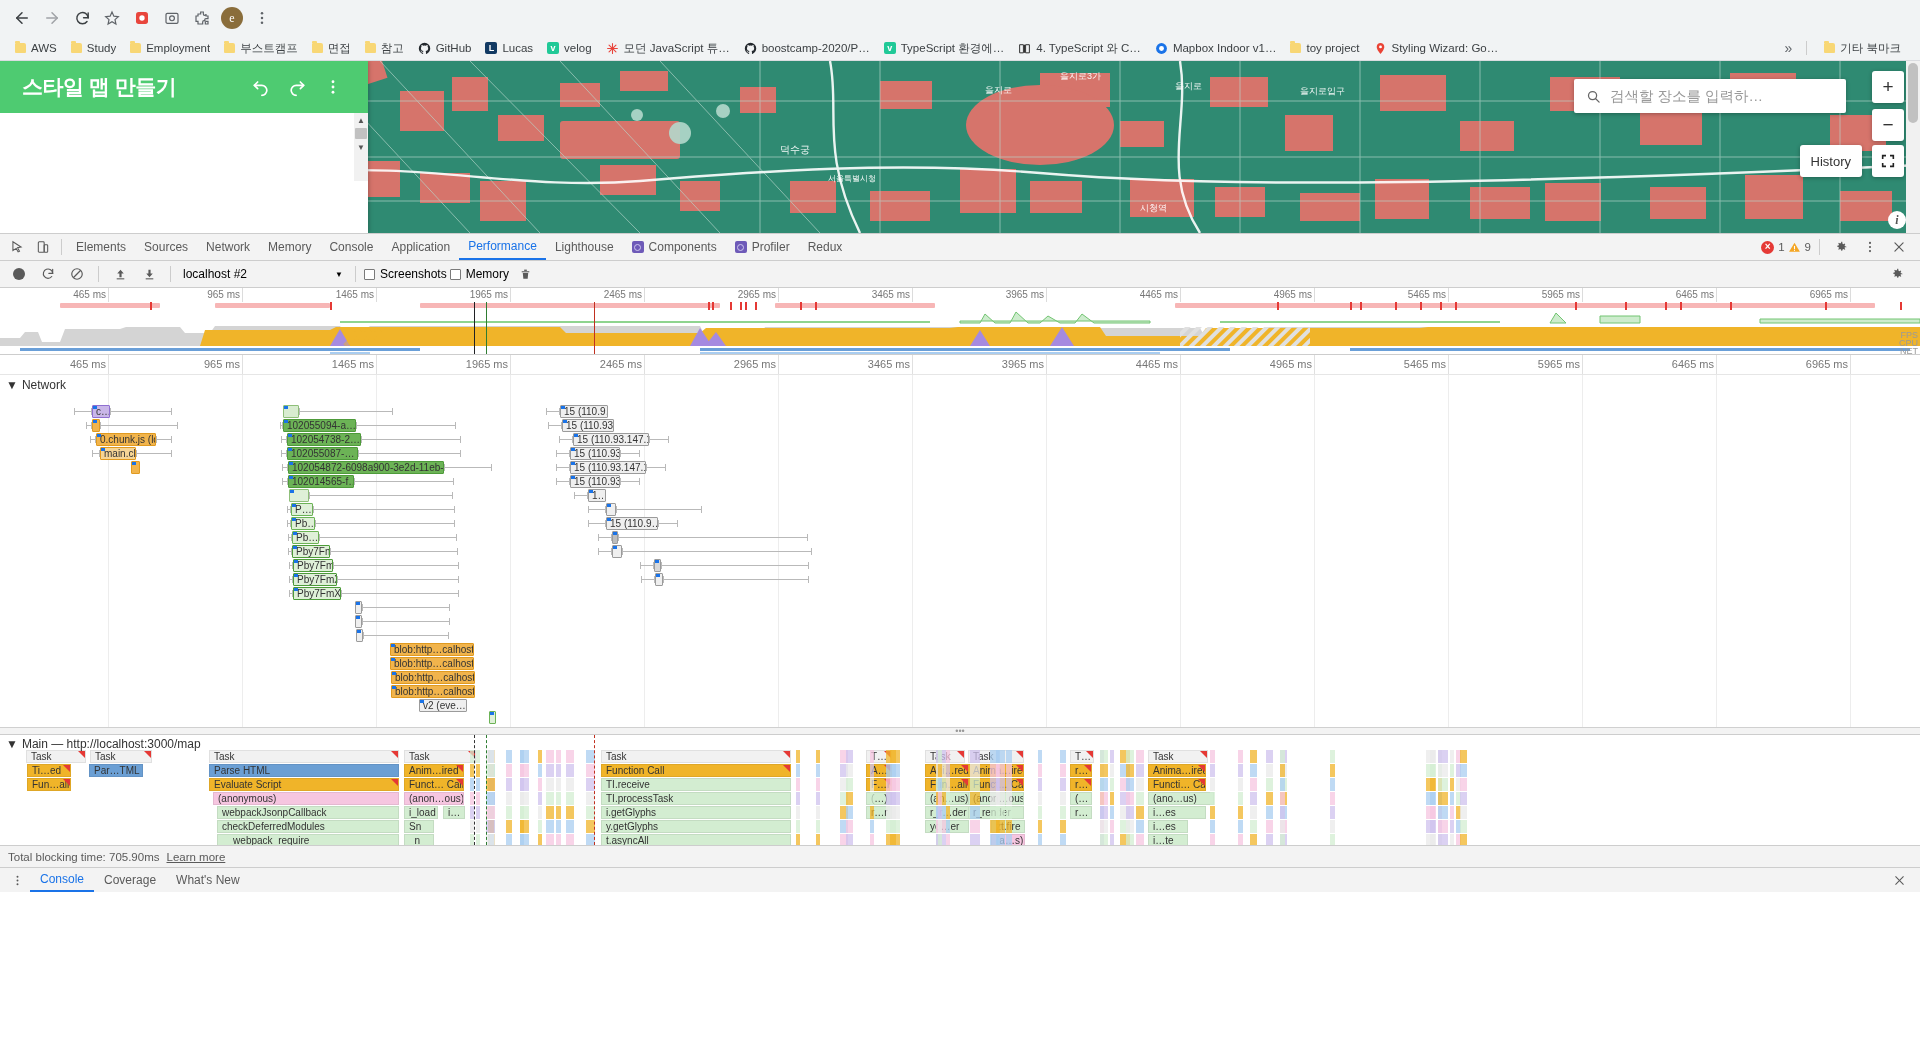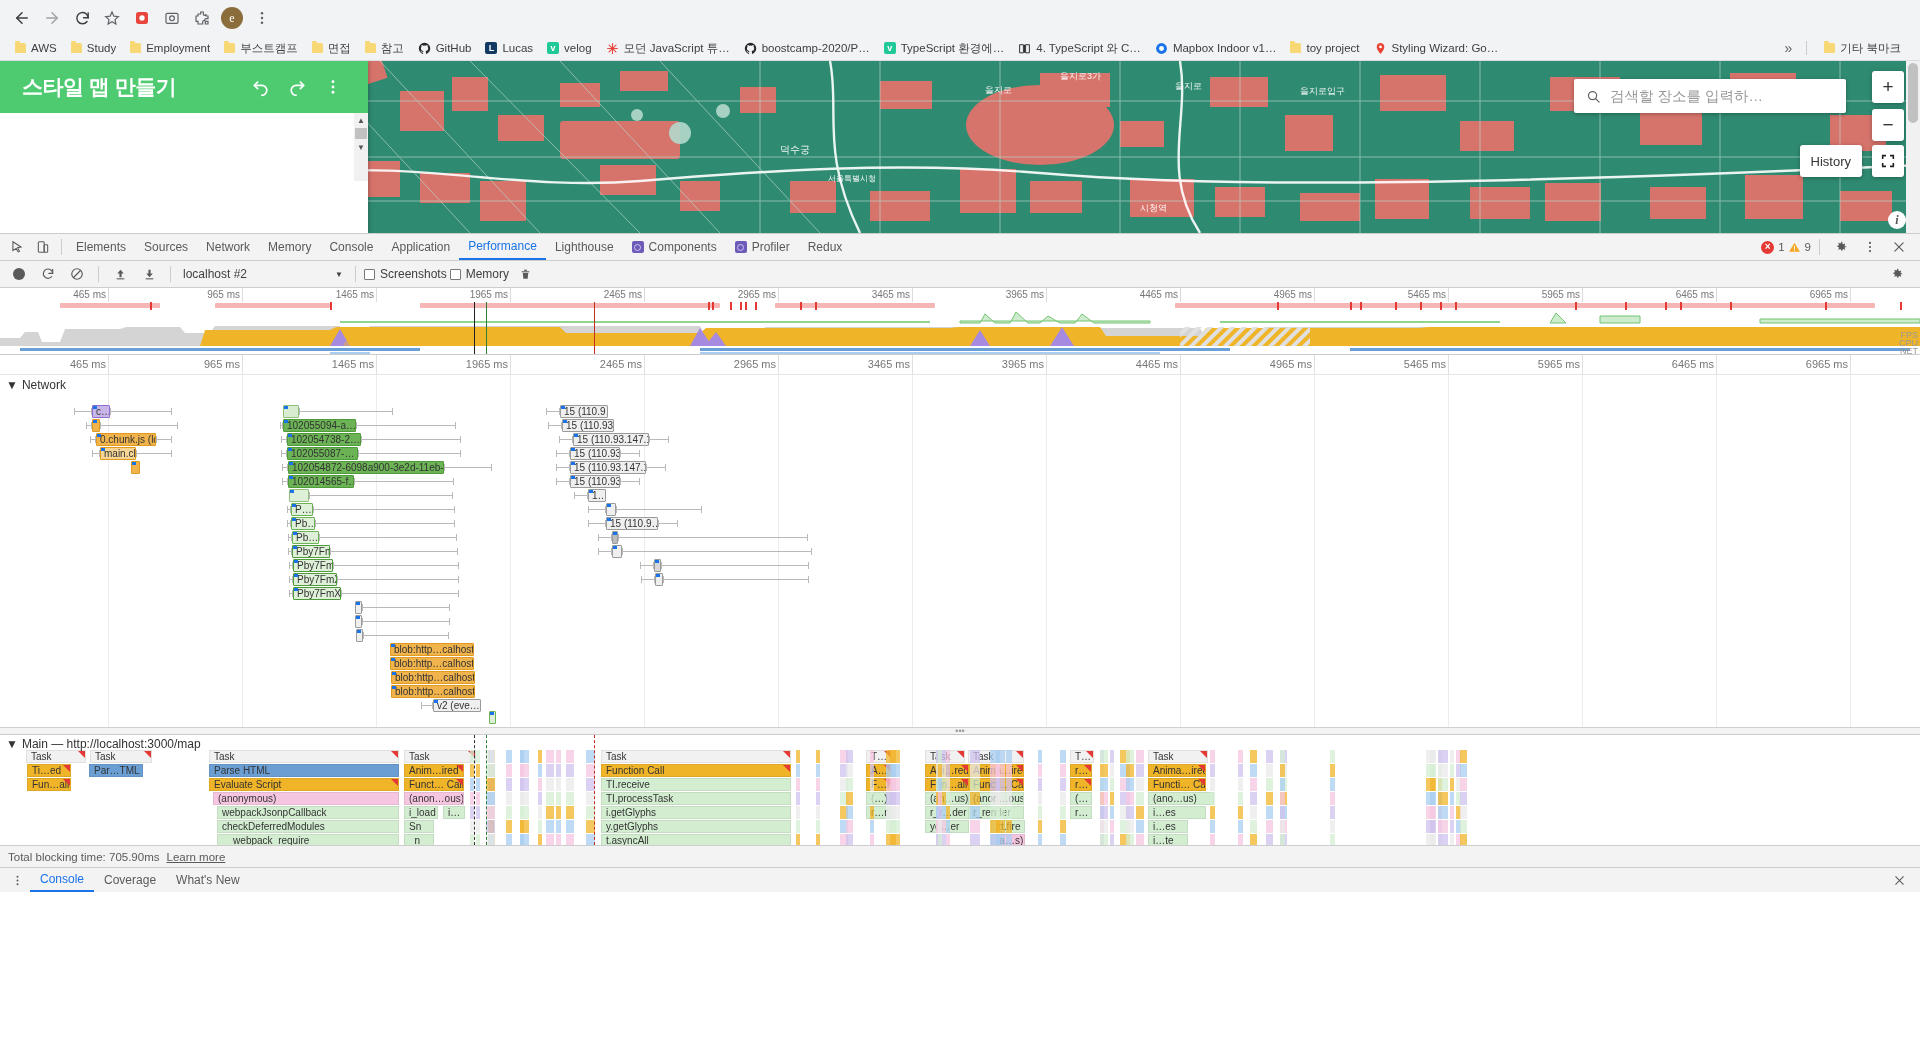--- a/index.html
+++ b/index.html
@@ -138,21 +138,21 @@
   .dt-tab.active { color:#1a73e8; border-bottom:2px solid #1a73e8; }
   .react-ico { width:12px; height:12px; background:#6e5ab8; border-radius:2px; display:flex; align-items:center; justify-content:center;}
   .react-ico i{ width:7px;height:7px;border:1px solid #cfc8ef;border-radius:50%;display:block;}
   .dt-right { margin-left:auto; display:flex; align-items:center; gap:3px; padding-right:4px;}
   .errbadge { display:flex; align-items:center; gap:4px; font-size:11.5px; color:#5a5a5a;}
   .dot-err { width:13px; height:13px; border-radius:50%; background:#e53935; color:#fff; font-size:10px; font-weight:bold;
     display:flex; align-items:center; justify-content:center; line-height:1;}
 
   .dt-toolbar {
     height:27px; background:#f3f3f3; border-bottom:1px solid #cdcdcd; display:flex; align-items:center;
-    padding:0 6px; gap:3px; font-size:12px; color:#404040;
+    padding:0 6px; gap:3px; font-size:12px; color:#000000;
   }
   .rec-dot { width:12px; height:12px; border-radius:50%; background:#5a5a5a; }
   .combo { display:flex; align-items:center; gap:4px; height:20px; padding:0 4px; min-width:168px; cursor:pointer;}
   .combo .caret { margin-left:auto; font-size:8px;}
   .cbx { display:flex; align-items:center; gap:5px; cursor:pointer; }
   .cbx i { width:11px; height:11px; border:1px solid #7a7a7a; background:#fff; display:block; border-radius:1px;}
   .dt-toolbar-right{ margin-left:auto; display:flex; align-items:center; gap:4px; padding-right:4px;}
 
   
   .overview { position:relative; height:67px; background:#fff; border-bottom:1px solid #cdcdcd; overflow:hidden;}
@@ -953,21 +953,21 @@
           <div class="netbar" style="left: 390px; width: 84px; background: rgb(241, 180, 76); border: 1px solid rgb(224, 154, 32);">blob:http…calhost)<div class="npriority"></div></div>
         </div>
         <div class="netrow" style="left: 0px; top: 296px; right: 0px;">
           <div class="netbar" style="left: 391px; width: 84px; background: rgb(241, 180, 76); border: 1px solid rgb(224, 154, 32);">blob:http…calhost)<div class="npriority"></div></div>
         </div>
         <div class="netrow" style="left: 0px; top: 310px; right: 0px;">
           <div class="netbar" style="left: 391px; width: 84px; background: rgb(241, 180, 76); border: 1px solid rgb(224, 154, 32);">blob:http…calhost)<div class="npriority"></div></div>
         </div>
         <div class="netrow" style="left: 0px; top: 324px; right: 0px;">
           <div class="netwhisker" style="left: 421px; width: 12px;"></div>
-          <div class="netbar" style="left: 433px; width: 48px; background: rgb(239, 239, 239); border: 1px solid rgb(155, 155, 155);">v2 (eve…<div class="npriority"></div></div>
+          <div class="netbar" style="left: 419px; width: 48px; background: rgb(239, 239, 239); border: 1px solid rgb(155, 155, 155);">v2 (eve…<div class="npriority"></div></div>
         </div>
         <div class="netrow" style="left: 0px; top: 336px; right: 0px;">
           <div class="netbar" style="left: 489px; width: 7px; background: rgb(223, 240, 216); border: 1px solid rgb(108, 179, 86);">
             <div class="npriority"></div>
           </div>
         </div>
         <div class="netrow" style="left: 0px; top: 30px; right: 0px;">
           <div class="netwhisker" style="left: 546px; width: 14px;"></div>
           <div class="netbar" style="left: 560px; width: 48px; background: rgb(239, 239, 239); border: 1px solid rgb(155, 155, 155);">15 (110.9…<div class="npriority"></div></div>
         </div>

